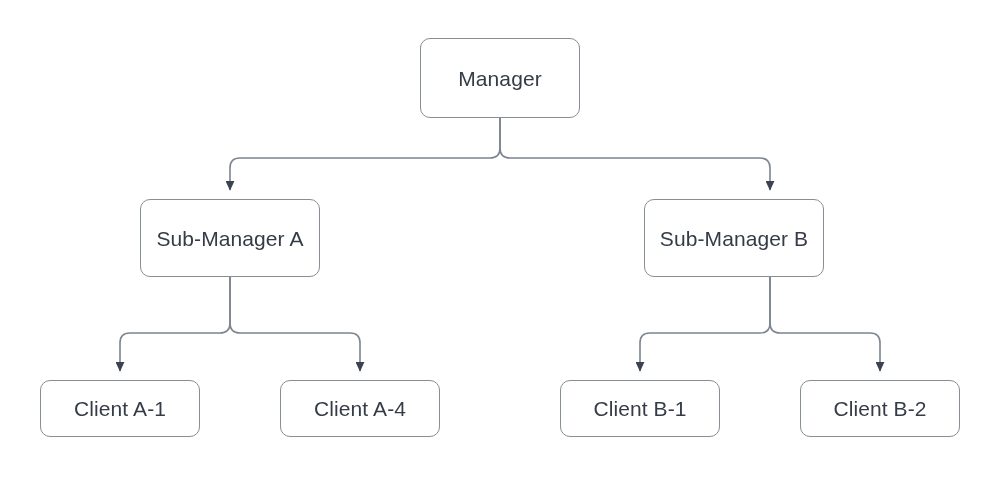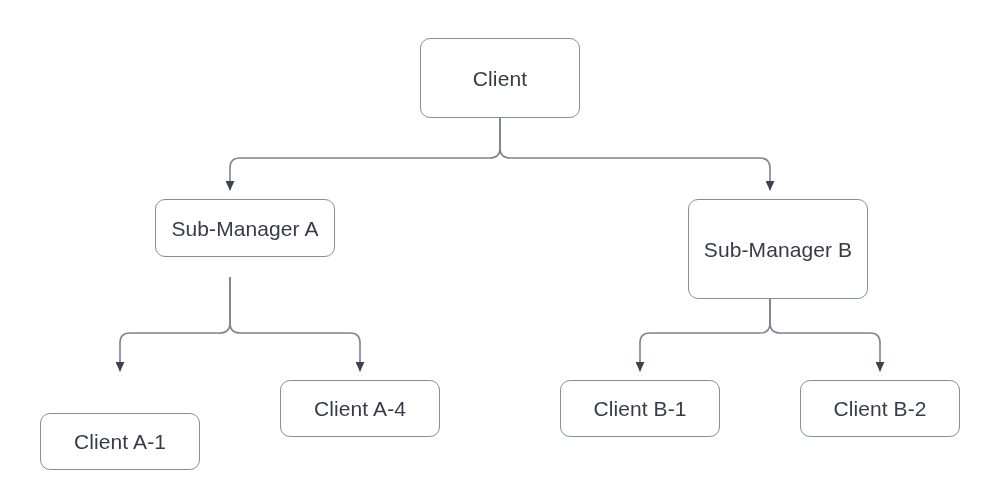--- a/index.html
+++ b/index.html
@@ -69,32 +69,32 @@
 
       <path d="M230,277 L230,323 Q230,333 240,333 L350,333 Q360,333 360,343 L360,371" marker-end="url(#arrowhead)"></path>
 
       <path d="M770,277 L770,323 Q770,333 760,333 L650,333 Q640,333 640,343 L640,371" marker-end="url(#arrowhead)"></path>
 
       <path d="M770,277 L770,323 Q770,333 780,333 L870,333 Q880,333 880,343 L880,371" marker-end="url(#arrowhead)"></path>
     </g>
   </svg>
 
   <div class="node" style="left:420px; top:38px; width:160px; height:80px;">
-    <span class="node-label">Client</span>
+    <span class="node-label">Manager</span>
   </div>
 
-  <div class="node" style="left:155px; top:199px; width:180px; height:58px;">
+  <div class="node" style="left:140px; top:199px; width:180px; height:78px;">
     <span class="node-label">Sub-Manager A</span>
   </div>
 
-  <div class="node" style="left:688px; top:199px; width:180px; height:100px;">
+  <div class="node" style="left:644px; top:199px; width:180px; height:78px;">
     <span class="node-label">Sub-Manager B</span>
   </div>
 
-  <div class="node" style="left:40px; top:380px; width:160px; height:57px;margin-top:33px;">
+  <div class="node" style="left:40px; top:380px; width:160px; height:57px;">
     <span class="node-label">Client A-1</span>
   </div>
 
   <div class="node" style="left:280px; top:380px; width:160px; height:57px;">
     <span class="node-label">Client A-4</span>
   </div>
 
   <div class="node" style="left:560px; top:380px; width:160px; height:57px;align-items:center;">
     <span class="node-label">Client B-1</span>
   </div>

